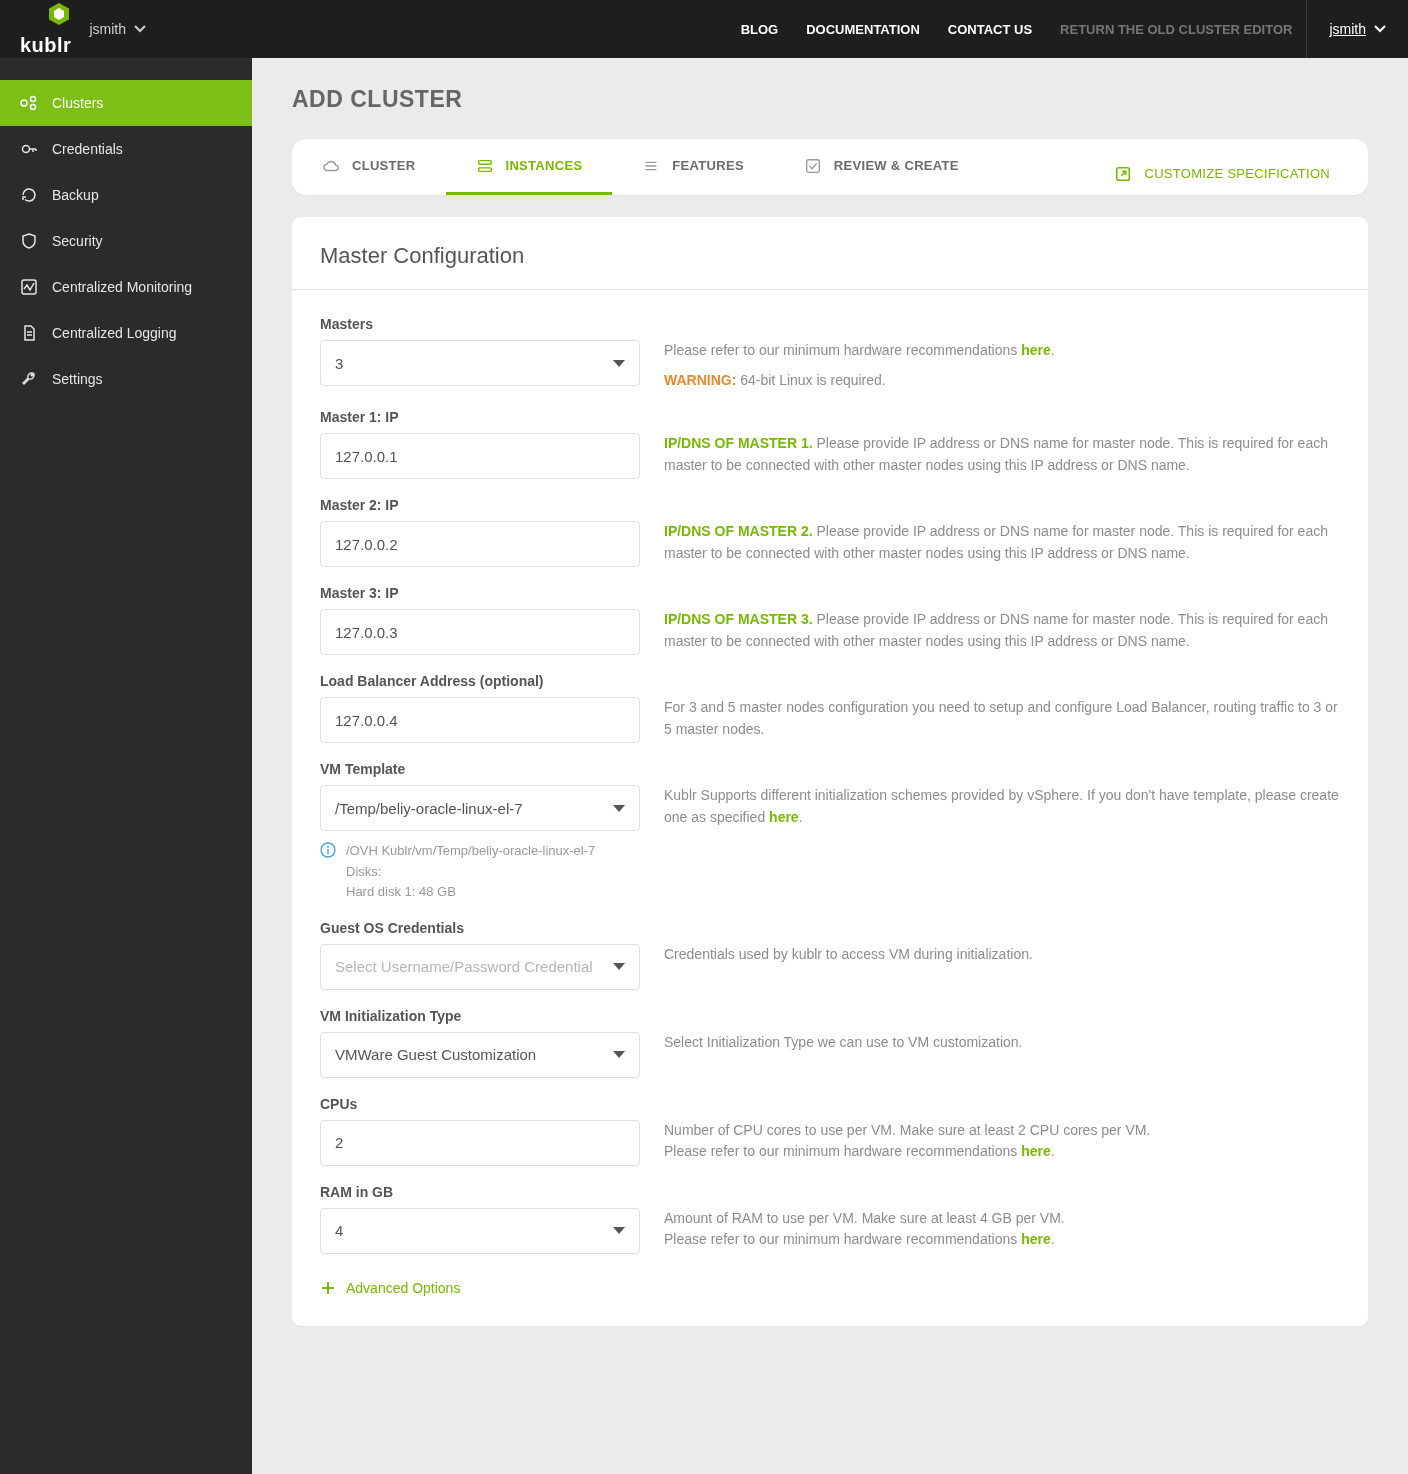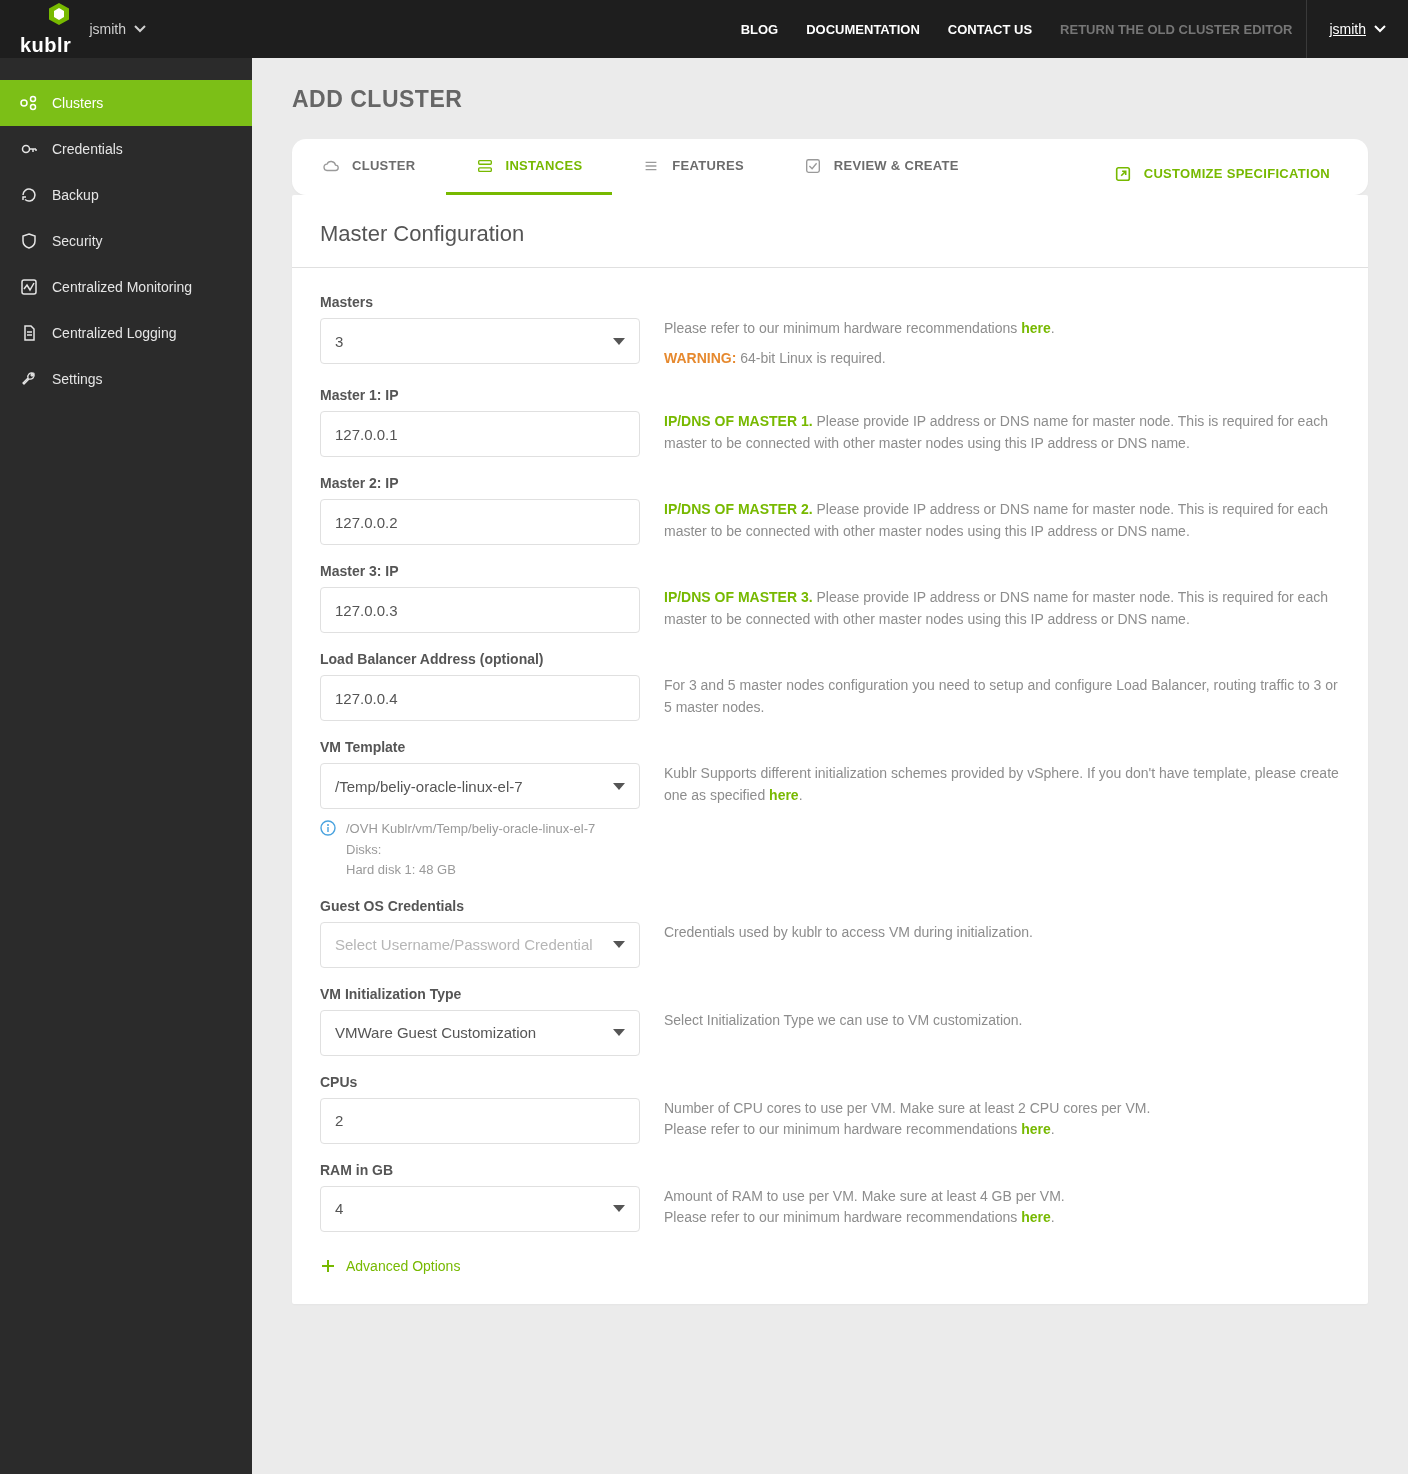--- a/index.html
+++ b/index.html
@@ -35,23 +35,23 @@
   .nav-item .icon-slot { width:18px; display:flex; justify-content:center; }
   .nav-item.active { background: var(--green-bright); color:#fff; }
   .main { flex:1; padding: 28px 40px 60px 40px; min-width:0;}
   .page-title { font-size:23px; font-weight:700; color:#666; letter-spacing:.5px; margin:0 0 26px 0;}
   
   .tabs-card { background:var(--card-bg); border-radius:14px; display:flex; align-items:stretch; height:56px; box-shadow: 0 1px 2px rgba(0,0,0,.03); overflow:hidden;}
   .tab { display:flex; align-items:center; gap:12px; padding:0 30px; color:#6c6c6c; font-weight:700; font-size:13px; letter-spacing:.3px; cursor:pointer; border-bottom:3px solid transparent;}
   .tab.active { color:var(--green); border-bottom-color:var(--green);}
   .tab .tab-icon {width:18px; height:18px;}
   .tab-spacer { flex:1;}
-  .tab.customize { color:var(--green); font-weight:700; padding-right:38px;margin-top:16px;}
+  .tab.customize { color:var(--green); font-weight:400; padding-right:38px;margin-top:16px;}
   
-  .card { background:var(--card-bg); border-radius:2px; padding-bottom:30px; box-shadow: 0 1px 2px rgba(0,0,0,.03);}
+  .card { background:var(--card-bg); margin-top:22px; border-radius:9px; padding-bottom:30px; box-shadow: 0 1px 2px rgba(0,0,0,.03);}
   .card-header { padding:26px 28px 20px 28px; border-bottom:1px solid var(--border); font-size:22px; color:#555; }
   .form-body { padding: 8px 28px 0 28px;}
   .form-row { display:flex; gap:24px; padding-top:18px;}
   .field-col { width:320px; flex-shrink:0;}
   .help-col  { flex:1; color:var(--text-muted); font-size:14px; line-height:1.55; padding-top:24px;}
   .label { font-size:14px; font-weight:700; color:#555; margin-bottom:8px;}
   .control, .input, .select {
     width:100%; height:46px; border:1px solid var(--border); border-radius:4px;
     padding:0 14px; font-size:15px; color:#555; background:#fff;
     display:flex; align-items:center; justify-content:space-between;

